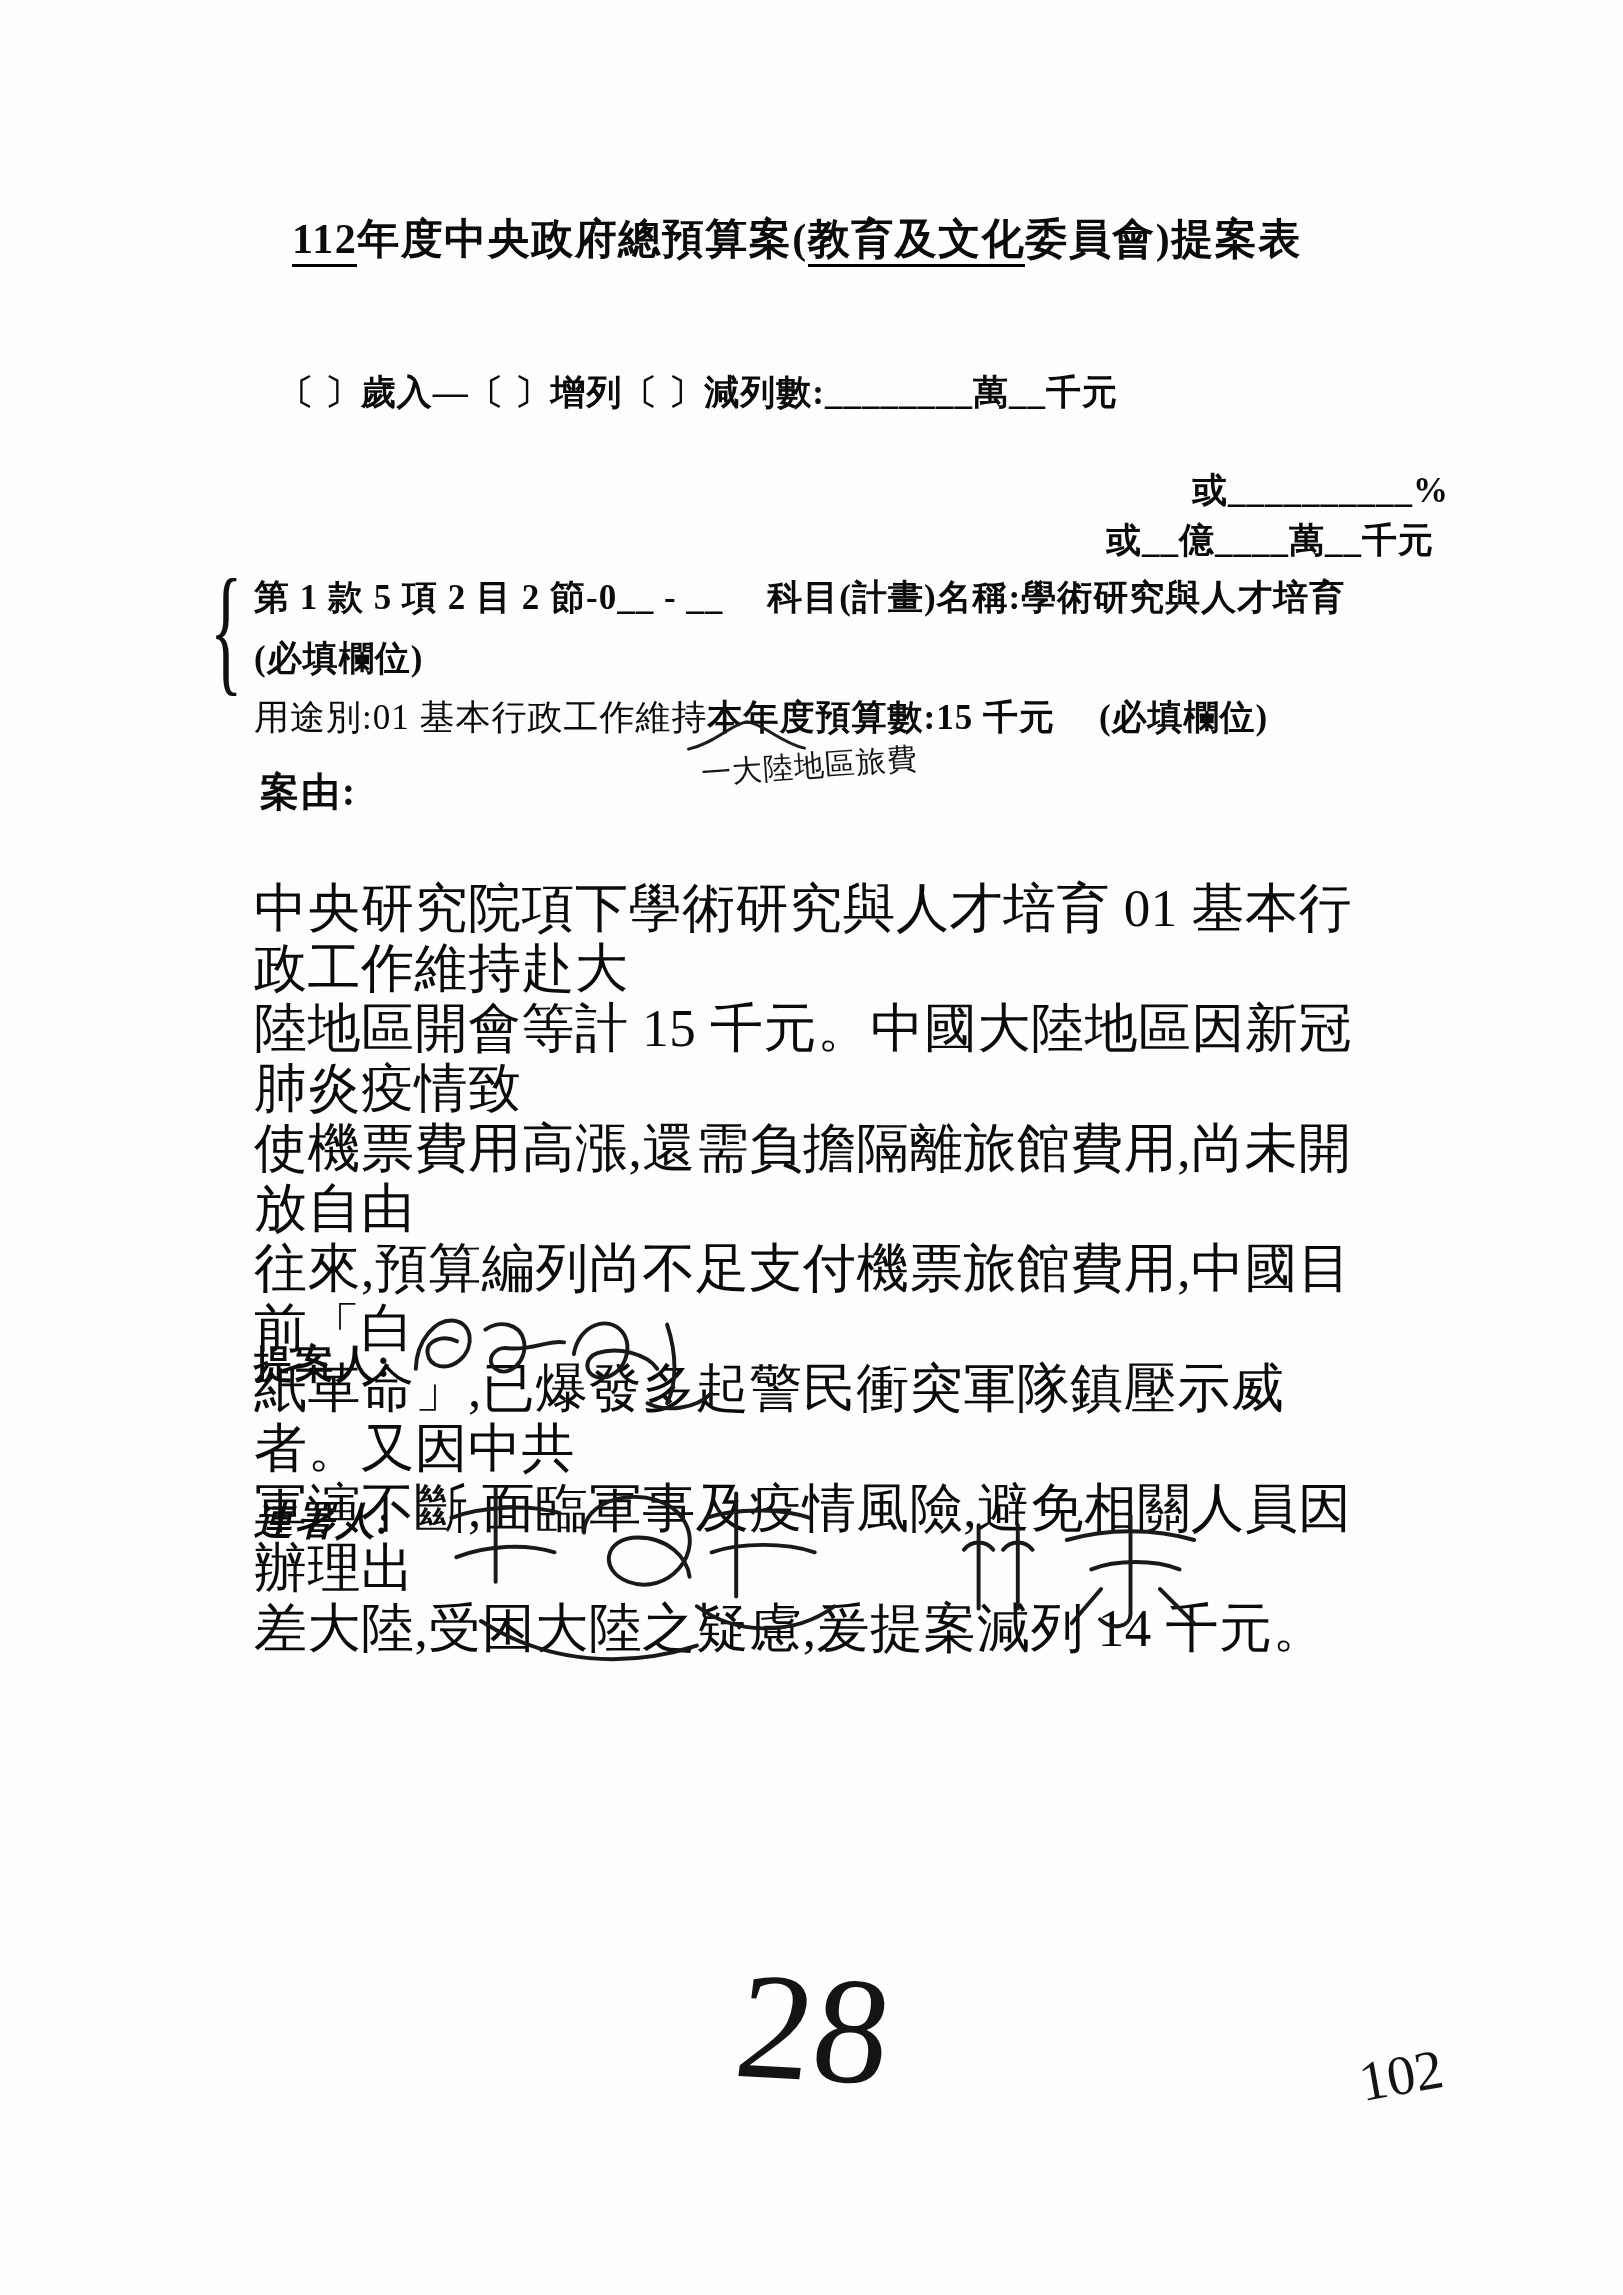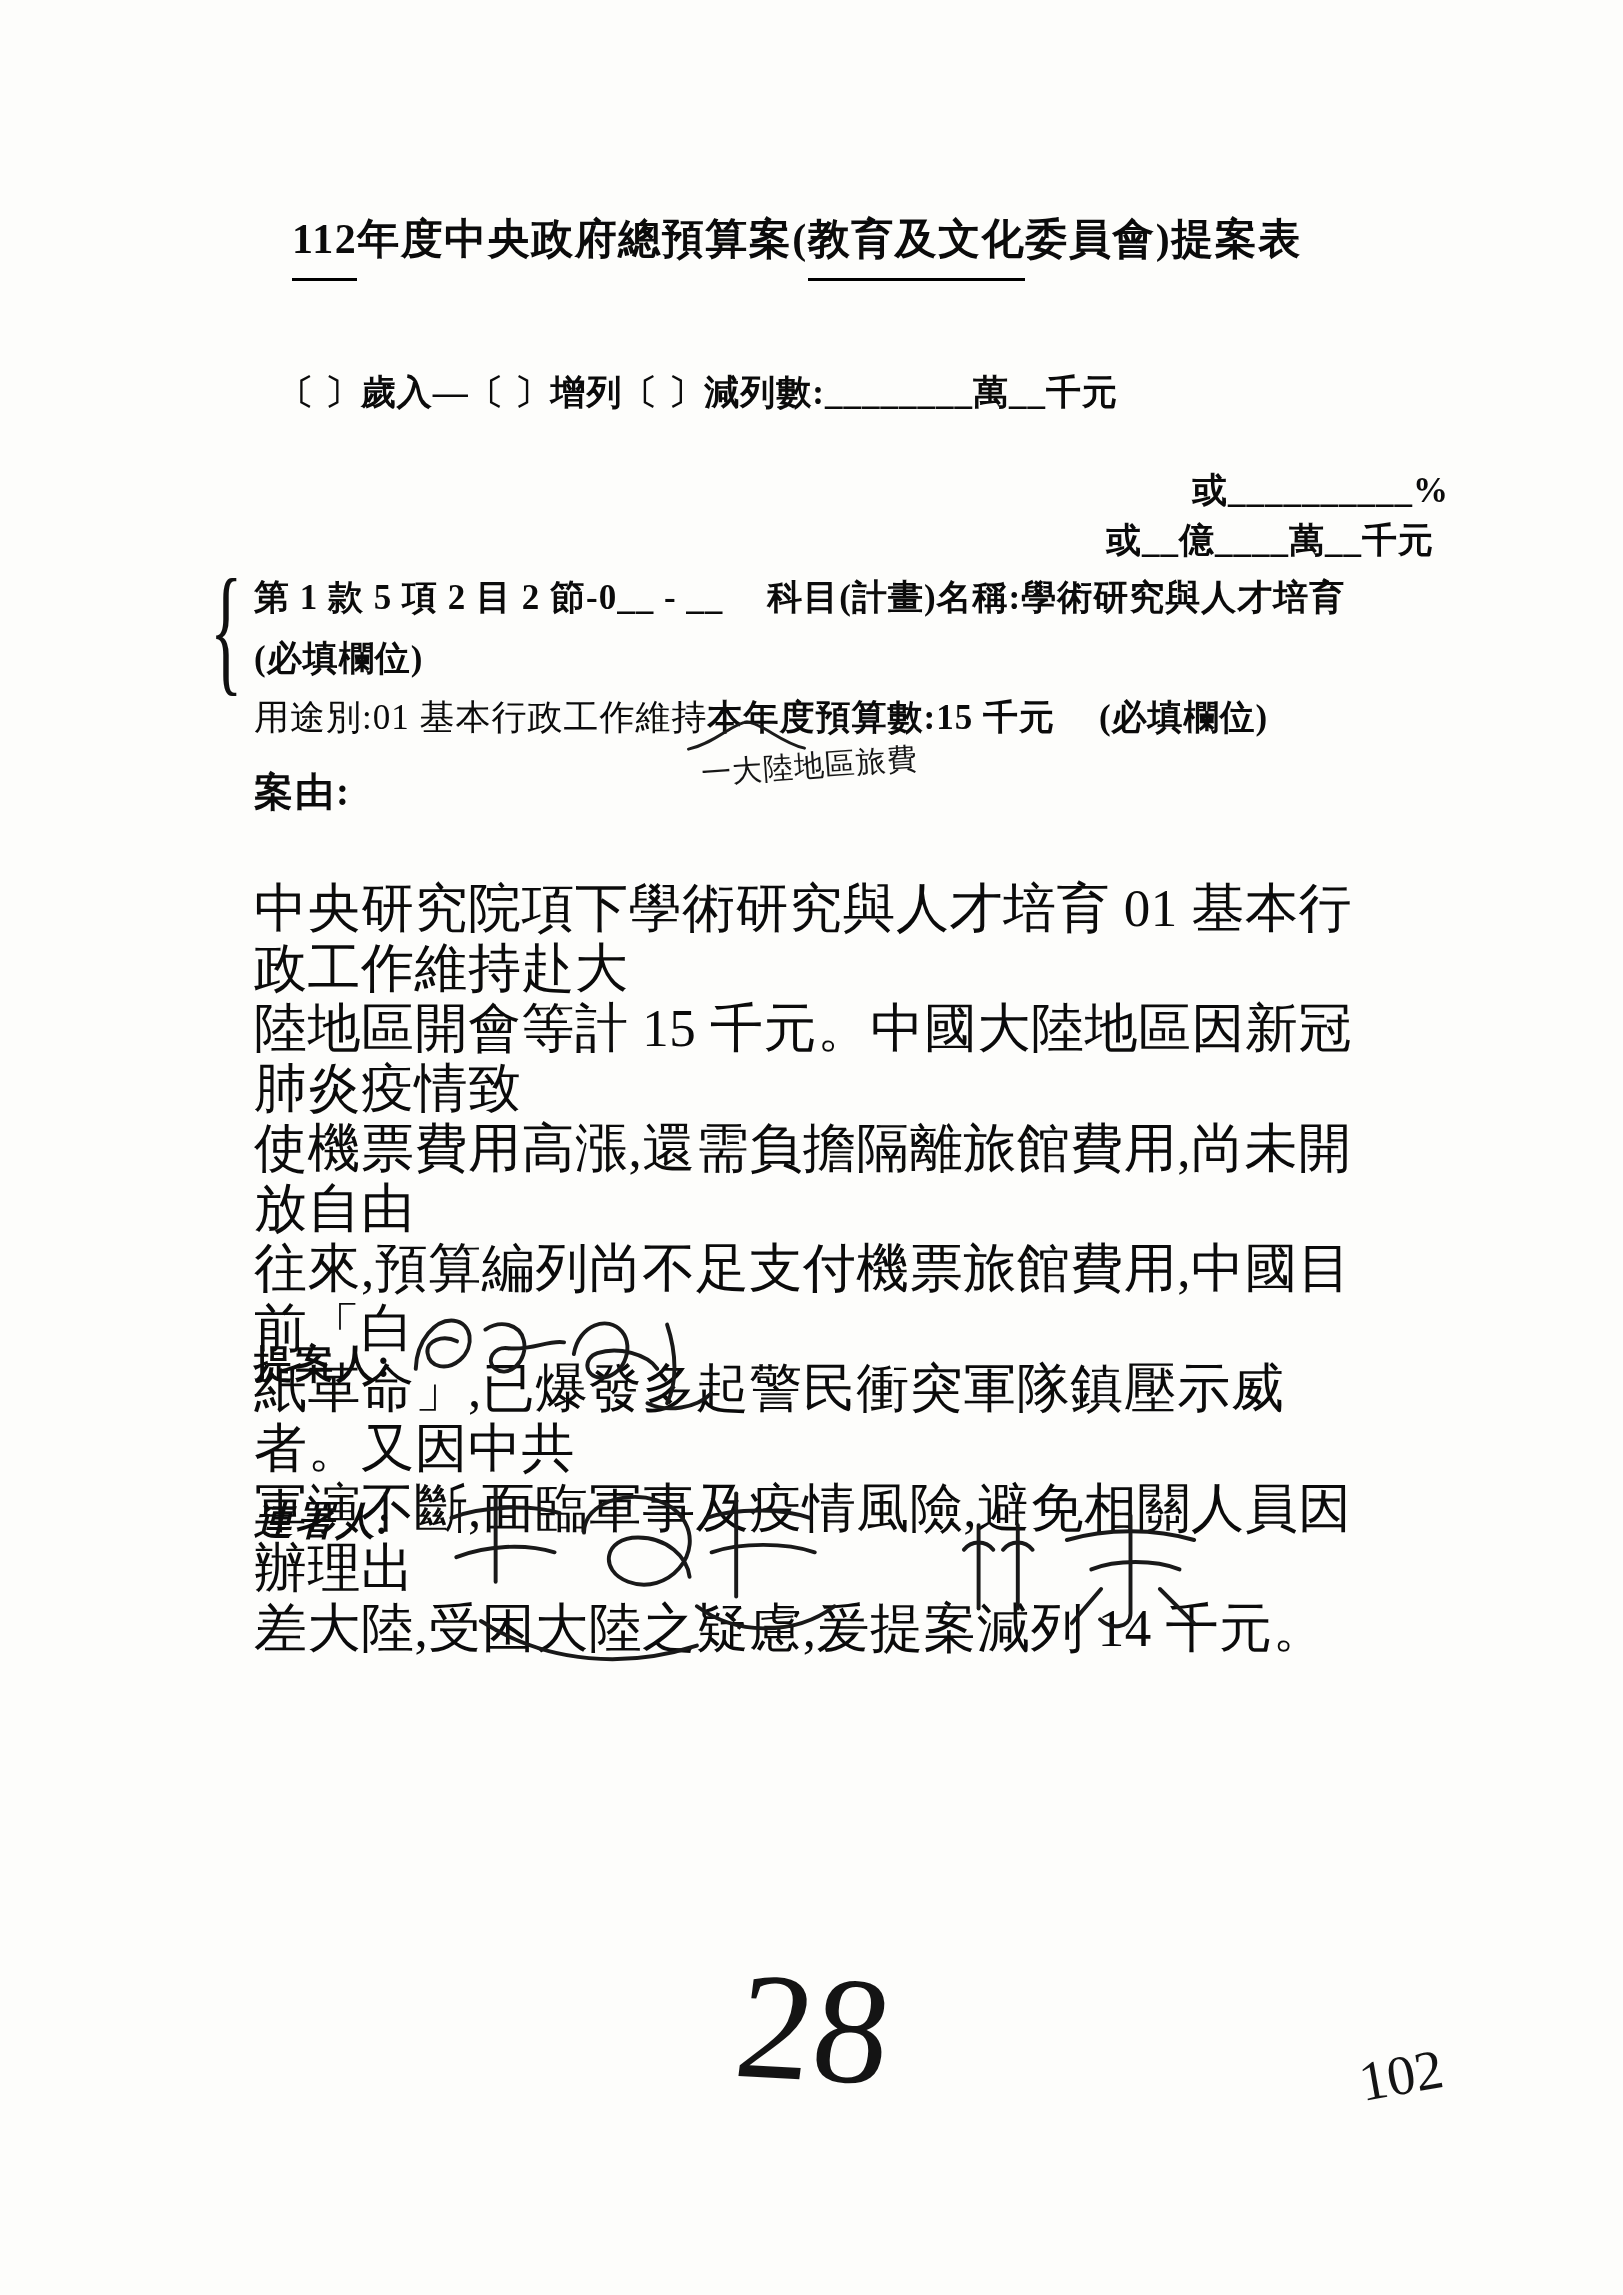--- a/index.html
+++ b/index.html
@@ -5,21 +5,21 @@
   html,body{margin:0;padding:0;background:#e8e8e6;}
   .page{
     position:relative;
     width:1624px;height:2295px;
     background:#fdfdfb;
     color:#0b0b0b;
     font-family:"Liberation Serif","DejaVu Serif",serif;
     overflow:hidden;
   }
   .line{position:absolute;white-space:nowrap;}
-  .u{border-bottom:3.4px solid #000;padding-bottom:16px;}
+  .u{border-bottom:3.4px solid #000;padding-bottom:2px;}
   .title{font-size:42px;font-weight:bold;letter-spacing:1.5px;}
   .form{font-size:35px;font-weight:bold;letter-spacing:1px;}
   .form-normal{font-size:35px;font-weight:normal;letter-spacing:1px;}
   .gap-m{display:inline-block;width:44px;}
   .gap-l{display:inline-block;width:78px;}
   .body-text{
     position:absolute;left:254px;top:878px;width:1128px;
     font-size:53px;line-height:60px;
     white-space:pre-line;letter-spacing:0.5px;
   }
@@ -84,21 +84,21 @@
   <div class="line" style="left:254px;top:694px;text-align:right;">
     <span class="form-normal">用途別:01 基本行政工作維持</span><span class="form">本年度預算數:15 千元</span><span class="gap-m"></span><span class="form">(必填欄位)</span>
   </div>
 
   <svg class="sig caret" style="left:682px;top:717px;" width="128" height="39" viewBox="0 0 260 80">
     <path d="M12,66 C70,52 100,14 132,10 C166,14 200,52 250,64"></path>
   </svg>
 
   <div class="hand-insert">一大陸地區旅費</div>
 
-  <div class="line label-lg" style="left:254px;top:765px;text-align:right;">案由:</div>
+  <div class="line label-lg" style="left:260px;top:765px;text-align:right;">案由:</div>
 
   <div class="body-text">中央研究院項下學術研究與人才培育 01 基本行政工作維持赴大
 陸地區開會等計 15 千元。中國大陸地區因新冠肺炎疫情致
 使機票費用高漲,還需負擔隔離旅館費用,尚未開放自由
 往來,預算編列尚不足支付機票旅館費用,中國目前「白
 紙革命」,已爆發多起警民衝突軍隊鎮壓示威者。又因中共
 軍演不斷,面臨軍事及疫情風險,避免相關人員因辦理出
 差大陸,受困大陸之疑慮,爰提案減列 14 千元。</div>
 
   <div class="line label-lg" style="left:254px;top:1337px;">提案人:</div>

